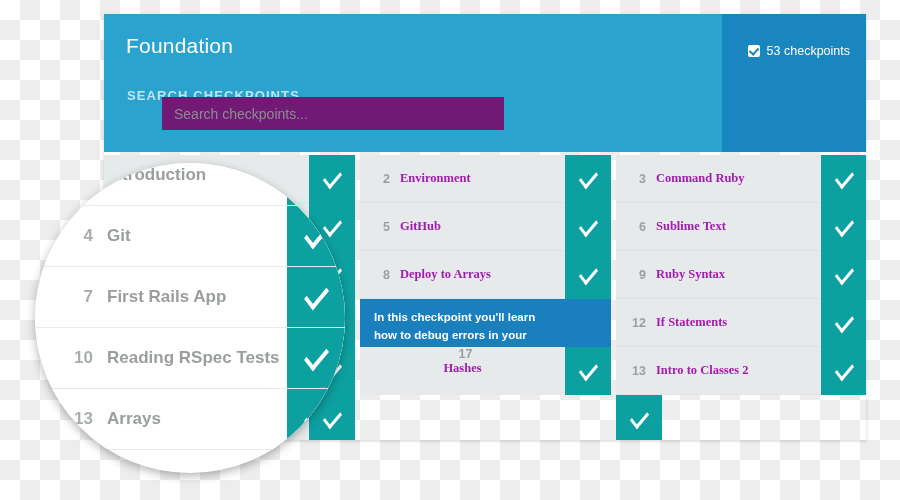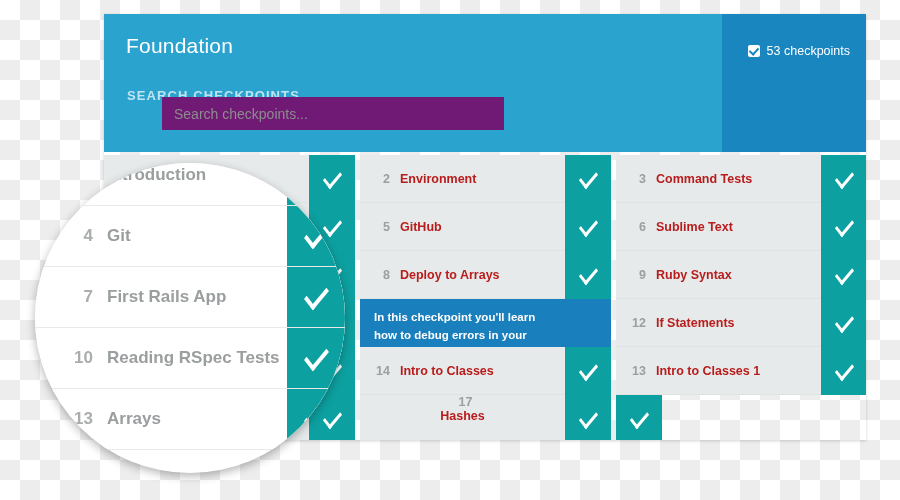--- a/index.html
+++ b/index.html
@@ -150,21 +150,22 @@
     text-align: right;
     padding-right: 10px;
     font-size: 12.5px;
     font-weight: bold;
     color: #9b9f9f;
     box-sizing: border-box;
   }
   .row-title {
     font-size: 12.5px;
     font-weight: bold;
-    color: #b91c1c;
+    color: #a21caf;
+    font-family: Liberation Serif, serif;
   }
   .check-cell {
     width: 46px;
     flex: none;
     background: #0da0a0;
     display: flex;
     align-items: center;
     justify-content: center;
   }
   .check-mark {
@@ -358,43 +359,34 @@
       <div class="row tooltip-row">
         <div class="row-body">
           <span class="tooltip-text">In this checkpoint you'll learn how to debug errors in your Ruby code.</span>
         </div>
         <div class="check-cell">
           
         </div>
       </div>
       <div class="row">
         <div class="row-body">
-          <span class="row-num">14</span>
-          <span class="row-title">Intro to Classes</span>
-        </div>
-        <div class="check-cell">
-          <span class="check-mark"></span>
-        </div>
-      </div>
-      <div class="row">
-        <div class="row-body">
           <span class="row-num">17</span>
           <span class="row-title">Hashes</span>
         </div>
         <div class="check-cell">
           <span class="check-mark"></span>
         </div>
       </div>
     </div>
 
     <div class="column">
       <div class="row">
         <div class="row-body">
           <span class="row-num">3</span>
-          <span class="row-title">Command Tests</span>
+          <span class="row-title">Command Ruby</span>
         </div>
         <div class="check-cell">
           <span class="check-mark"></span>
         </div>
       </div>
       <div class="row">
         <div class="row-body">
           <span class="row-num">6</span>
           <span class="row-title">Sublime Text</span>
         </div>
@@ -416,21 +408,21 @@
           <span class="row-num">12</span>
           <span class="row-title">If Statements</span>
         </div>
         <div class="check-cell">
           <span class="check-mark"></span>
         </div>
       </div>
       <div class="row">
         <div class="row-body">
           <span class="row-num">13</span>
-          <span class="row-title">Intro to Classes 1</span>
+          <span class="row-title">Intro to Classes 2</span>
         </div>
         <div class="check-cell">
           <span class="check-mark"></span>
         </div>
       </div>
       <div class="row">
         <div class="check-cell">
           <span class="check-mark"></span>
         </div>
       </div>

